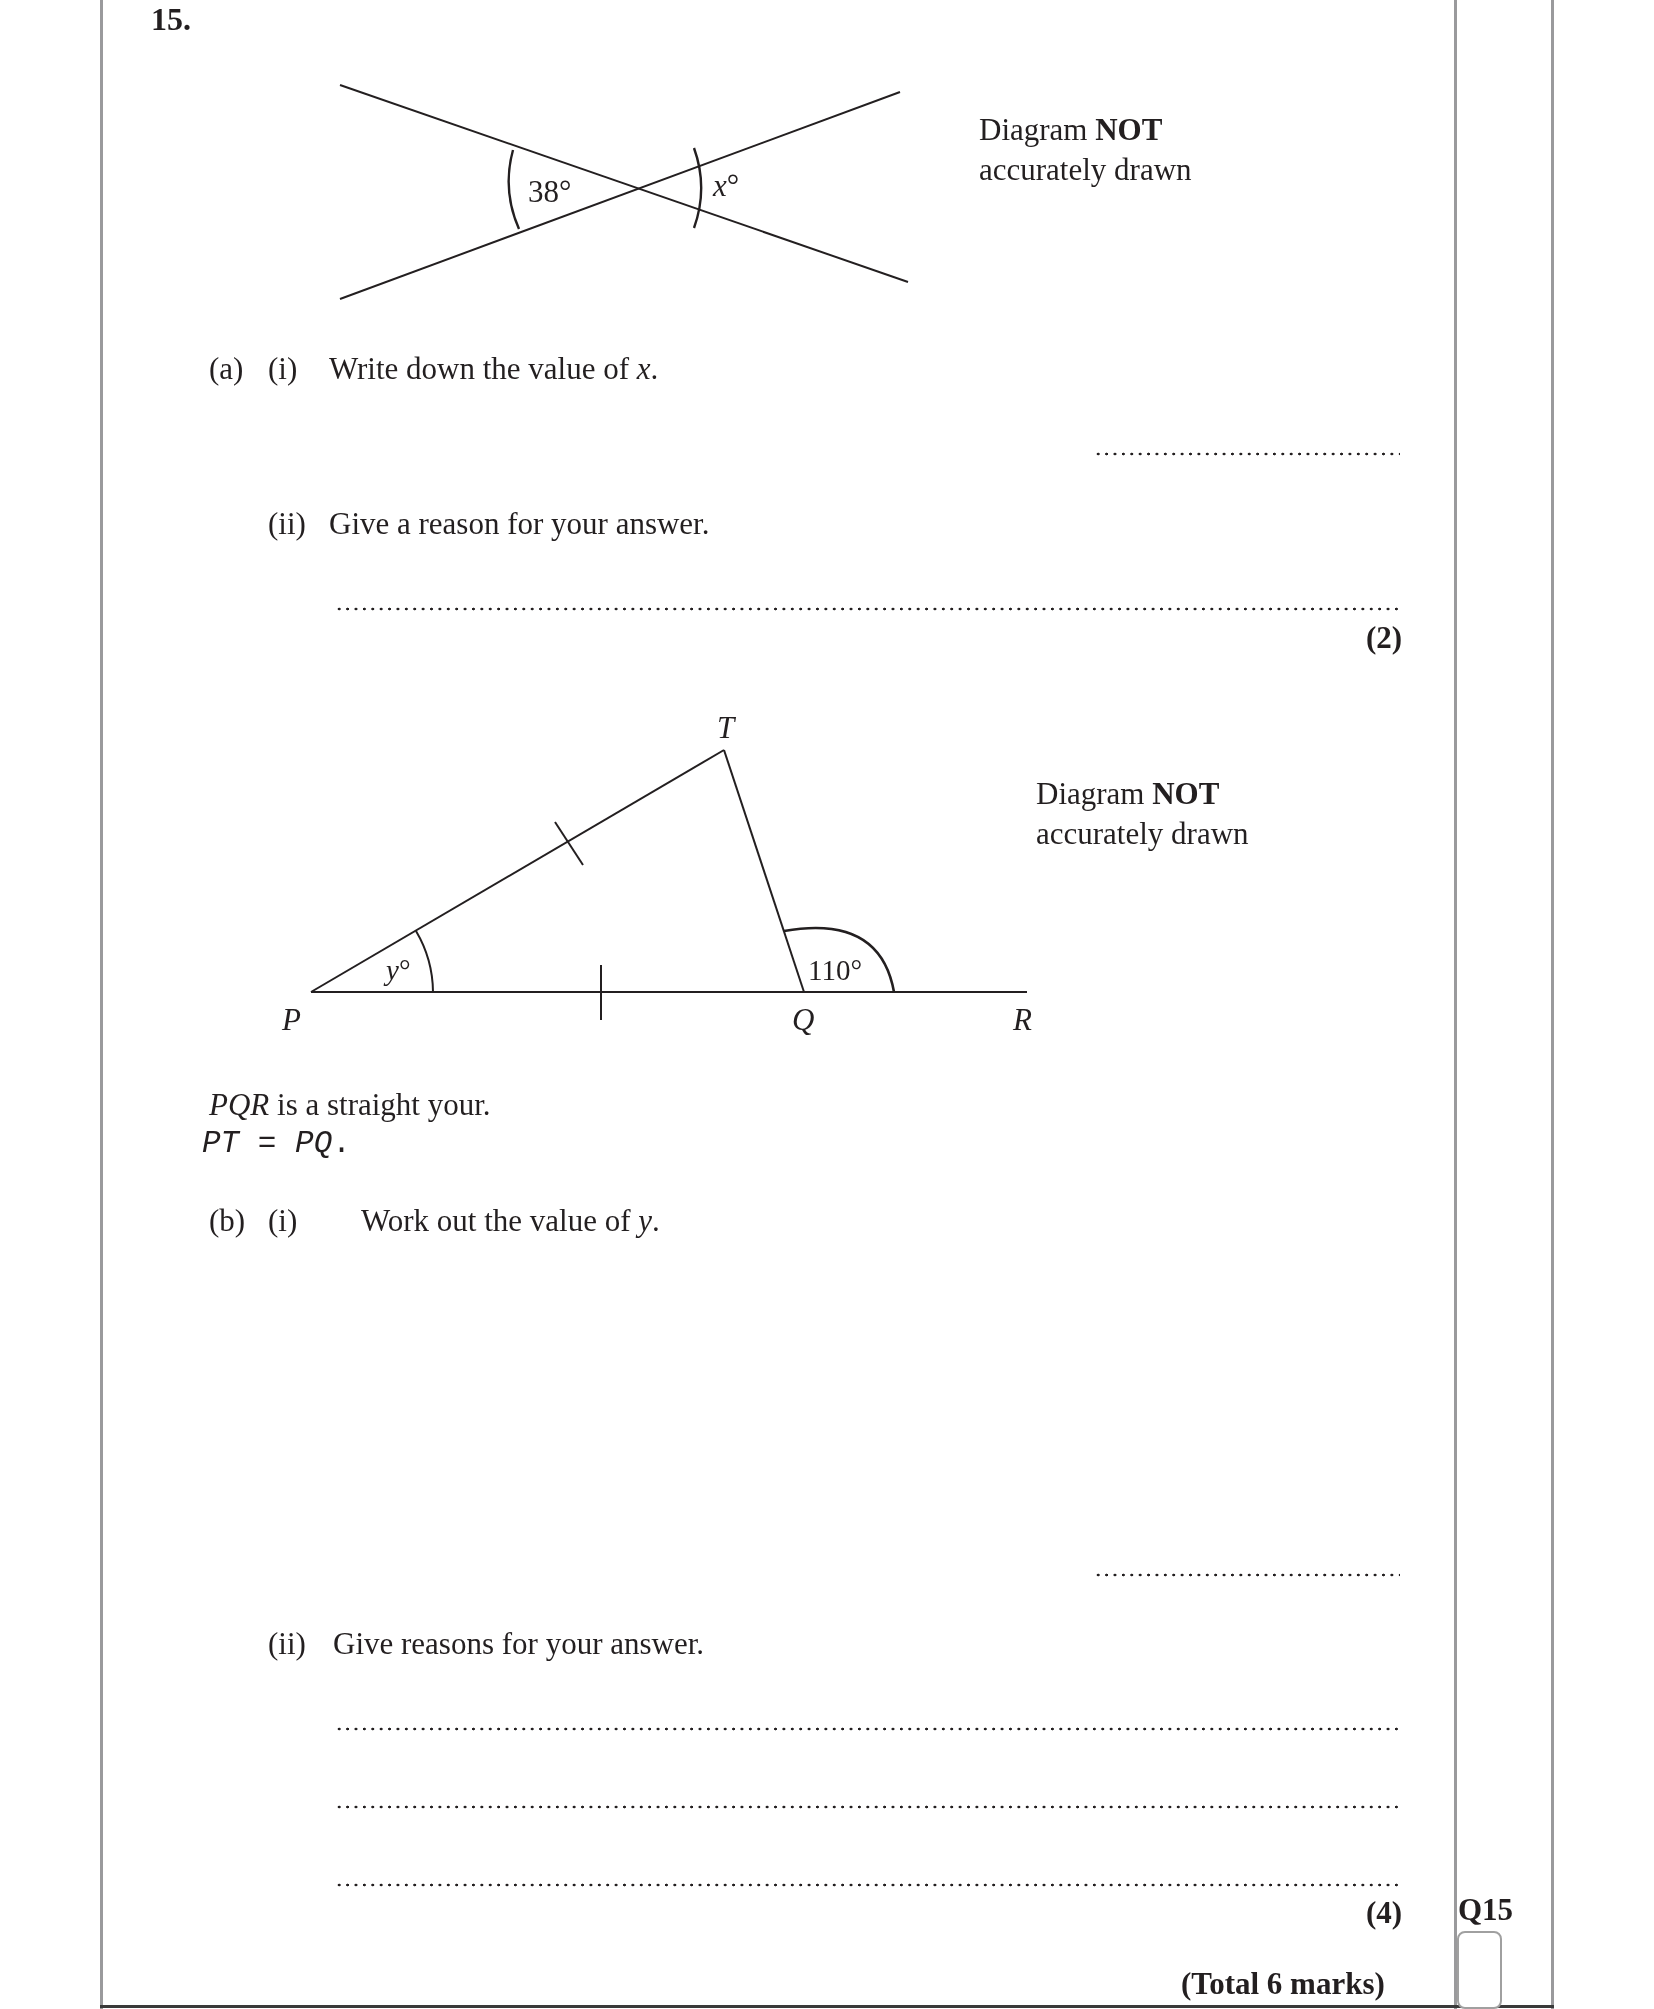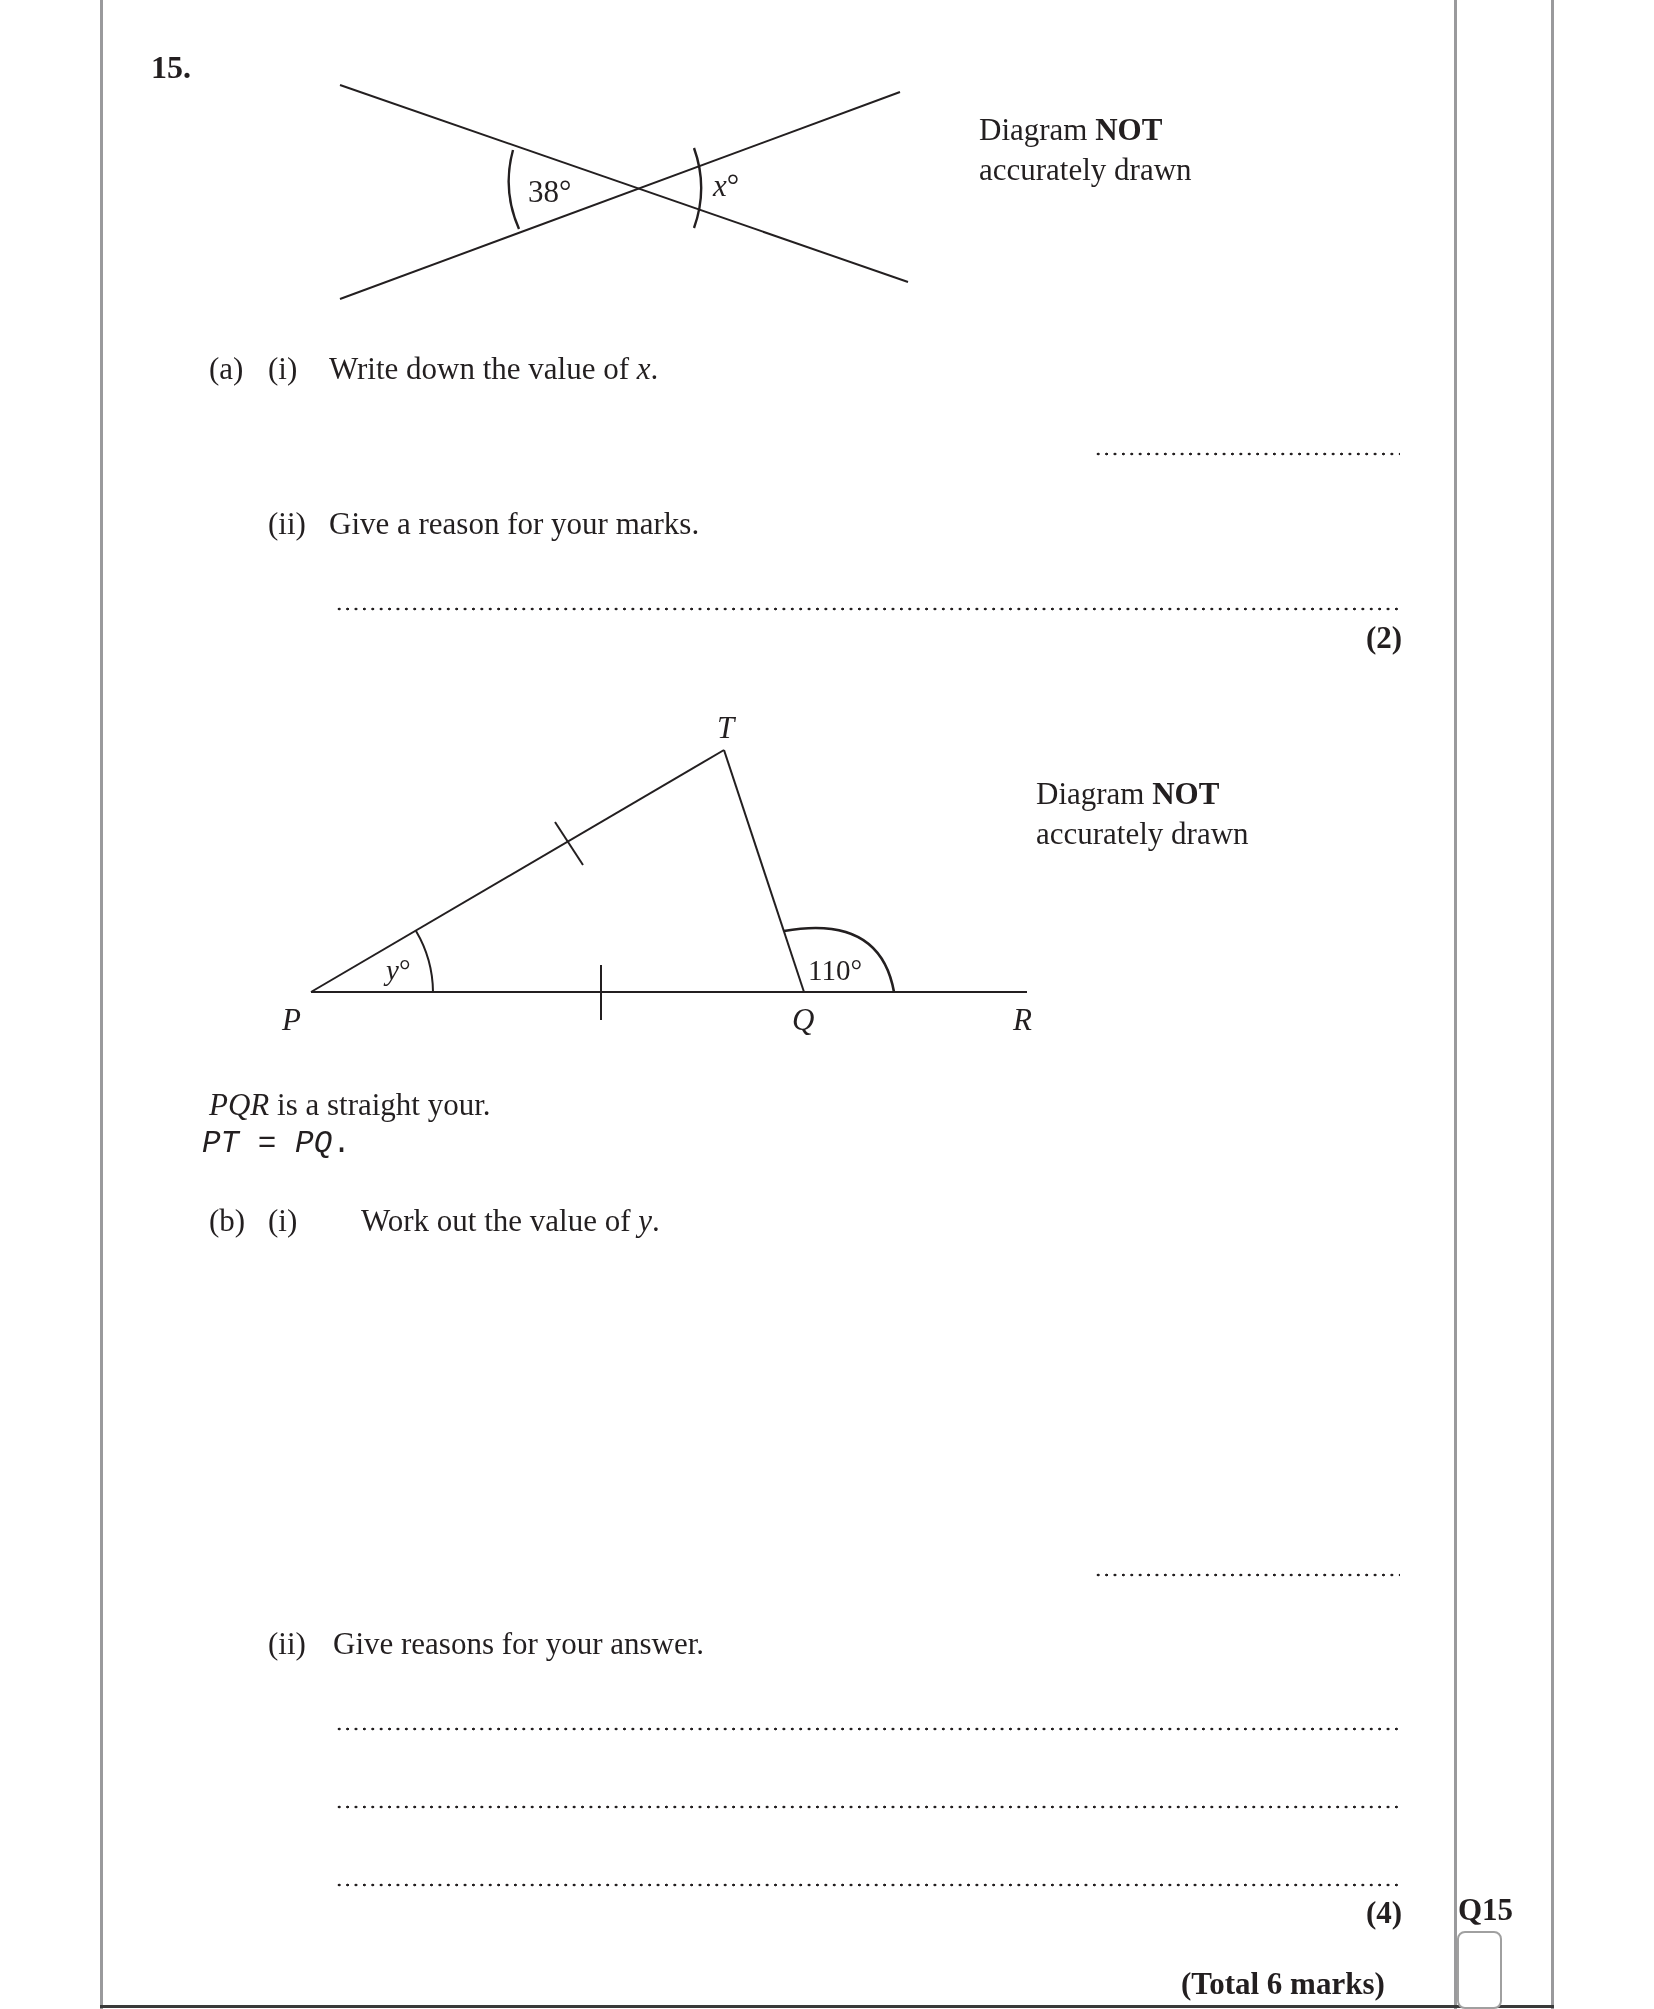--- a/index.html
+++ b/index.html
@@ -19,21 +19,21 @@
   svg text { font-family:"Liberation Serif","DejaVu Serif",serif; fill:#231f20; }
 </style>
 </head>
 <body>
 
 <div class="vline" style="left:100px; top:0; height:2009px;"></div>
 <div class="vline" style="left:1454px; top:0; height:2009px;"></div>
 <div class="vline" style="left:1551px; top:0; height:2009px;"></div>
 <div class="hline" style="left:100px; top:2005px; width:1454px;"></div>
 
-<div class="t b" style="left:151px; top:0px; font-size:32px;margin-top:48px;">15.</div>
+<div class="t b" style="left:151px; top:0px; font-size:32px;">15.</div>
 
 <svg class="abs" style="left:0; top:0;" width="1000" height="320">
   <line x1="340" y1="85" x2="908" y2="282" stroke="#231f20" stroke-width="2"></line>
   <line x1="340" y1="299" x2="900" y2="92" stroke="#231f20" stroke-width="2"></line>
   <path d="M 513 150 A 118 118 0 0 0 519 229" fill="none" stroke="#231f20" stroke-width="2.4"></path>
   <path d="M 694 148 A 118 118 0 0 1 694 228" fill="none" stroke="#231f20" stroke-width="2.4"></path>
   <text x="528" y="202" font-size="31">38°</text>
   <text x="713" y="196" font-size="31"><tspan font-style="italic">x</tspan><tspan>°</tspan></text>
 </svg>
 
@@ -43,21 +43,21 @@
 <div class="t" style="left:979px; top:151px;">accurately drawn</div>
 
 <div class="t" style="left:209px; top:350px;">(a)</div>
 <div class="t" style="left:268px; top:350px;">(i)</div>
 <div class="t" style="left:329px; top:350px;font-family:Liberation Serif, serif;">
   <span>Write down the value of </span><span class="i">x</span><span>.</span>
 </div>
 <div class="dots" style="left:1094px; top:452px; width:306px;"></div>
 
 <div class="t" style="left:268px; top:505px;">(ii)</div>
-<div class="t" style="left:329px; top:505px;">Give a reason for your marks.</div>
+<div class="t" style="left:329px; top:505px;">Give a reason for your answer.</div>
 <div class="dots" style="left:335px; top:607px; width:1065px;"></div>
 <div class="mark" style="left:1366px; top:620px;">(2)</div>
 
 <svg class="abs" style="left:0; top:700px;" width="1100" height="340">
   <line x1="311" y1="292" x2="1027" y2="292" stroke="#231f20" stroke-width="2.2"></line>
   <line x1="311" y1="292" x2="724" y2="50" stroke="#231f20" stroke-width="2"></line>
   <line x1="724" y1="50" x2="804" y2="292" stroke="#231f20" stroke-width="2"></line>
   <line x1="555" y1="122" x2="583" y2="165" stroke="#231f20" stroke-width="2"></line>
   <line x1="601" y1="265" x2="601" y2="320" stroke="#231f20" stroke-width="2"></line>
   <path d="M 416 231 A 122 122 0 0 1 433 292" fill="none" stroke="#231f20" stroke-width="2"></path>

